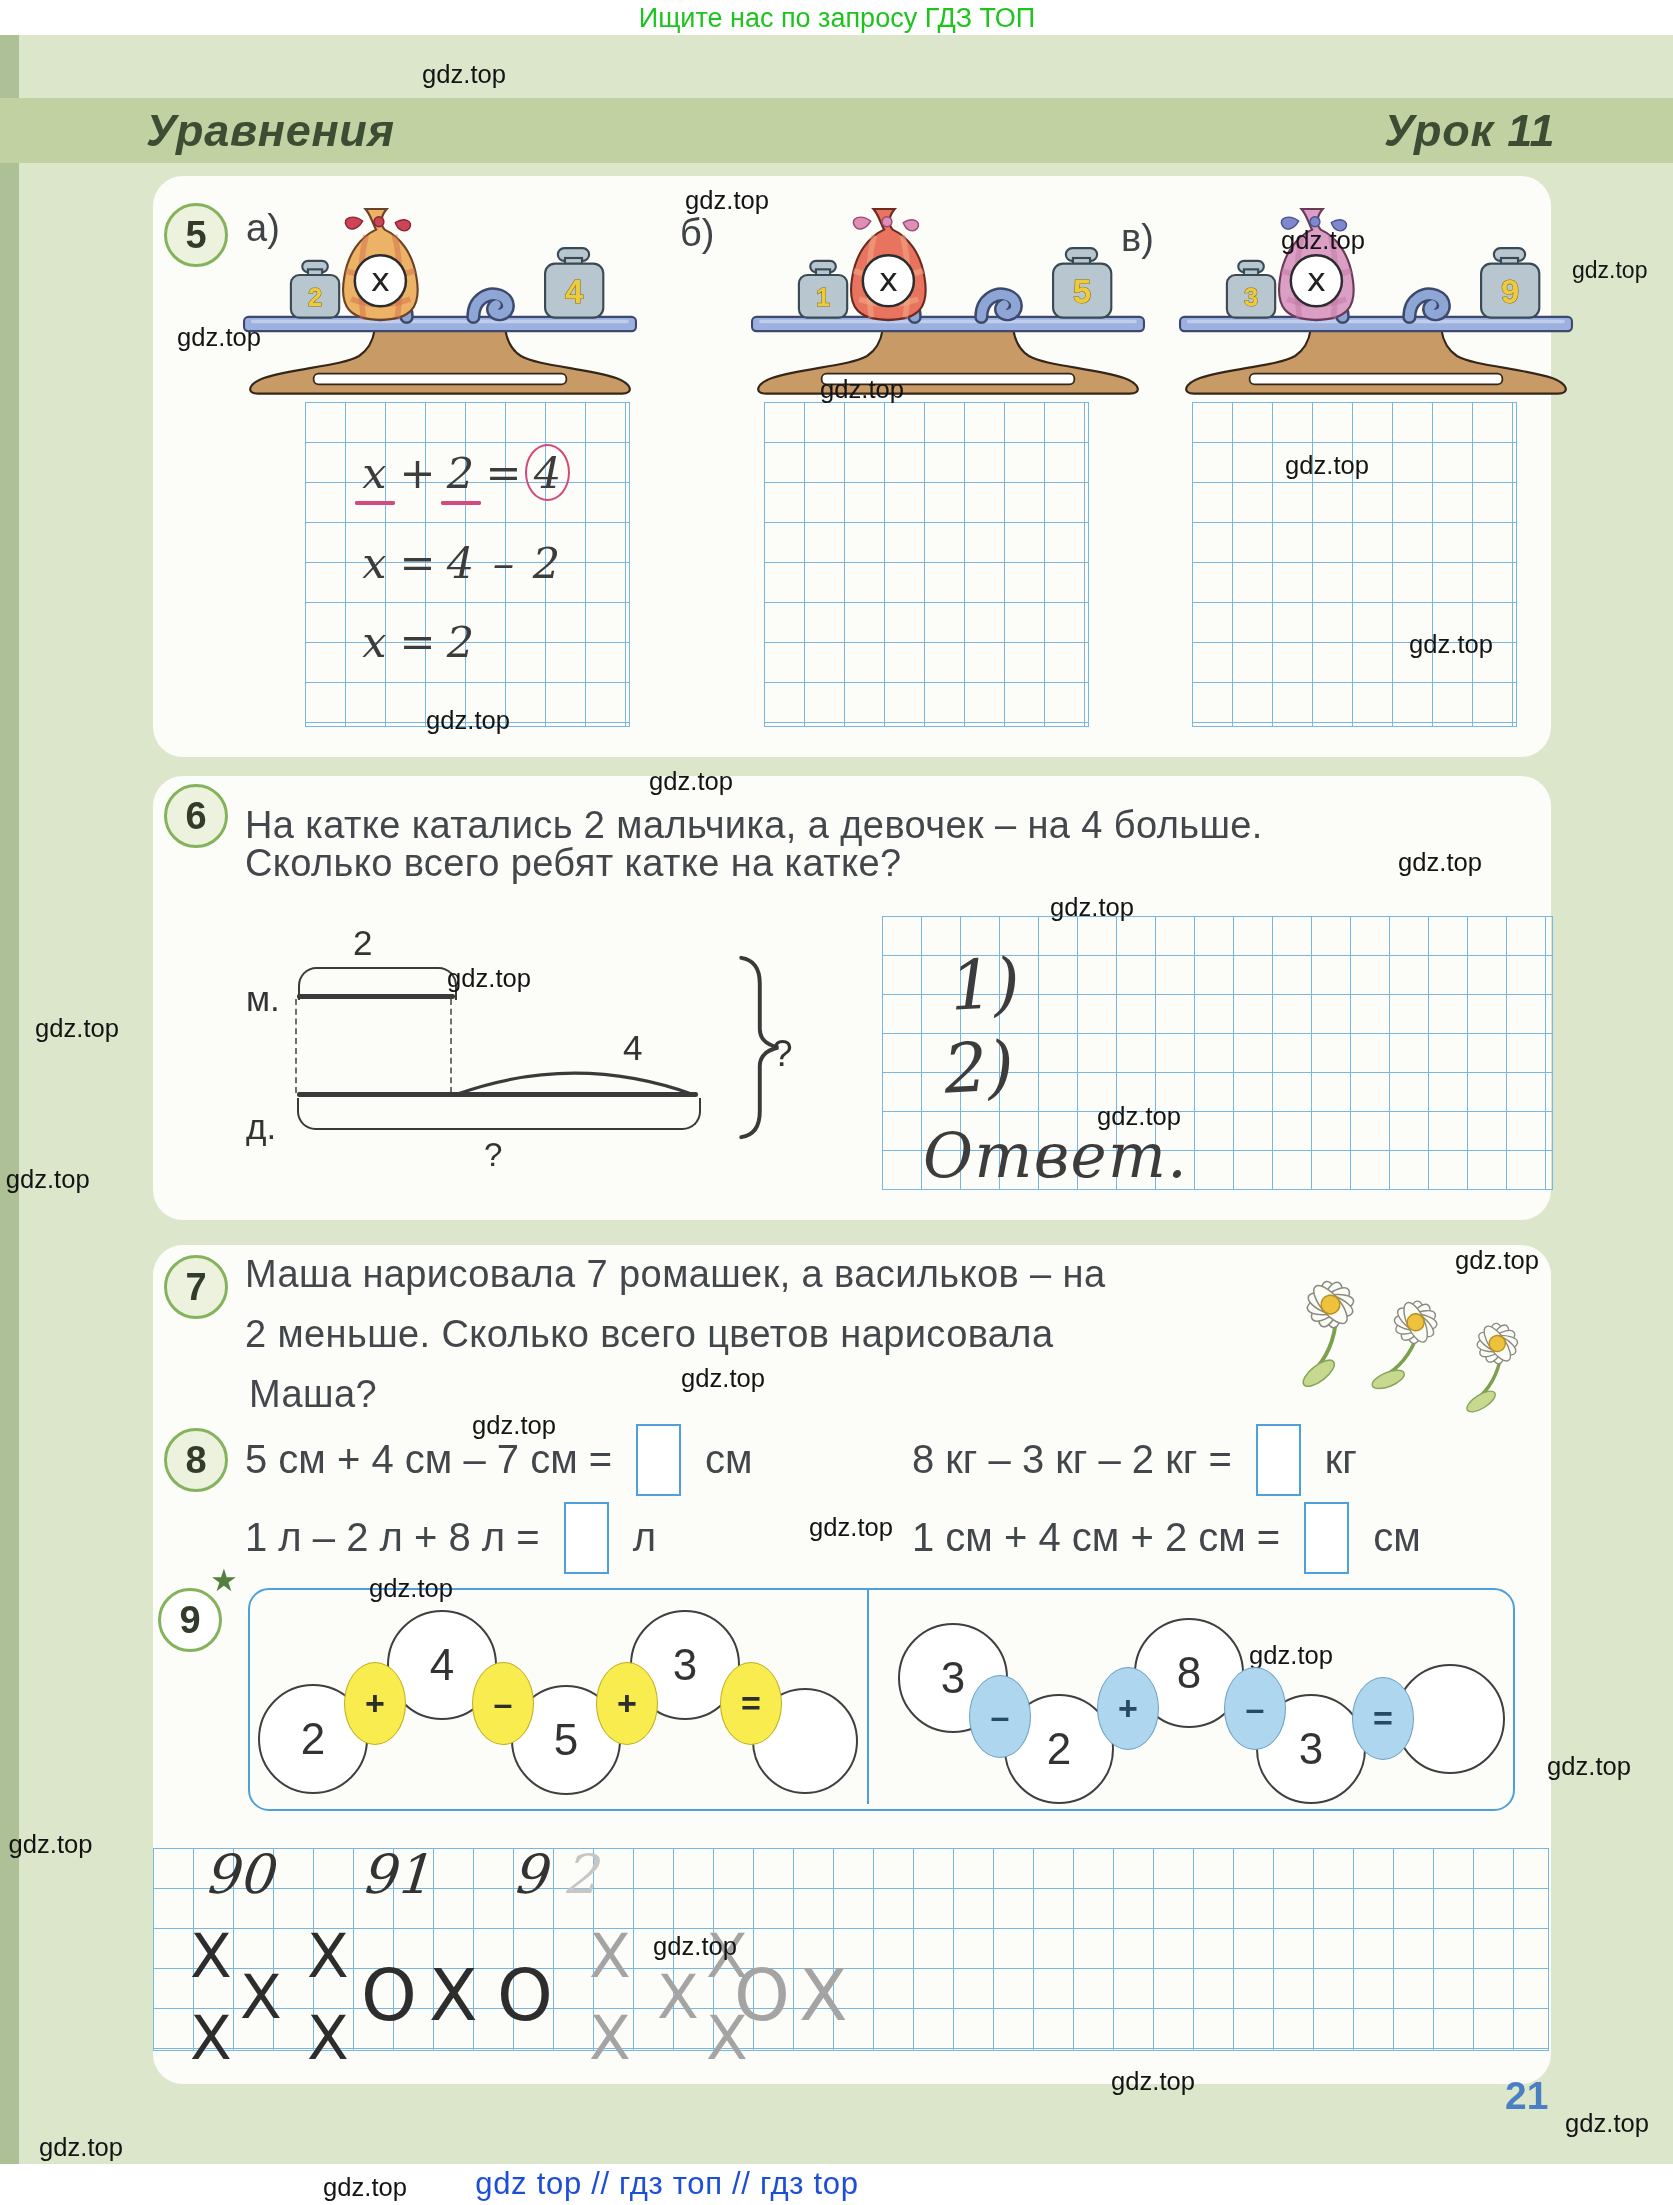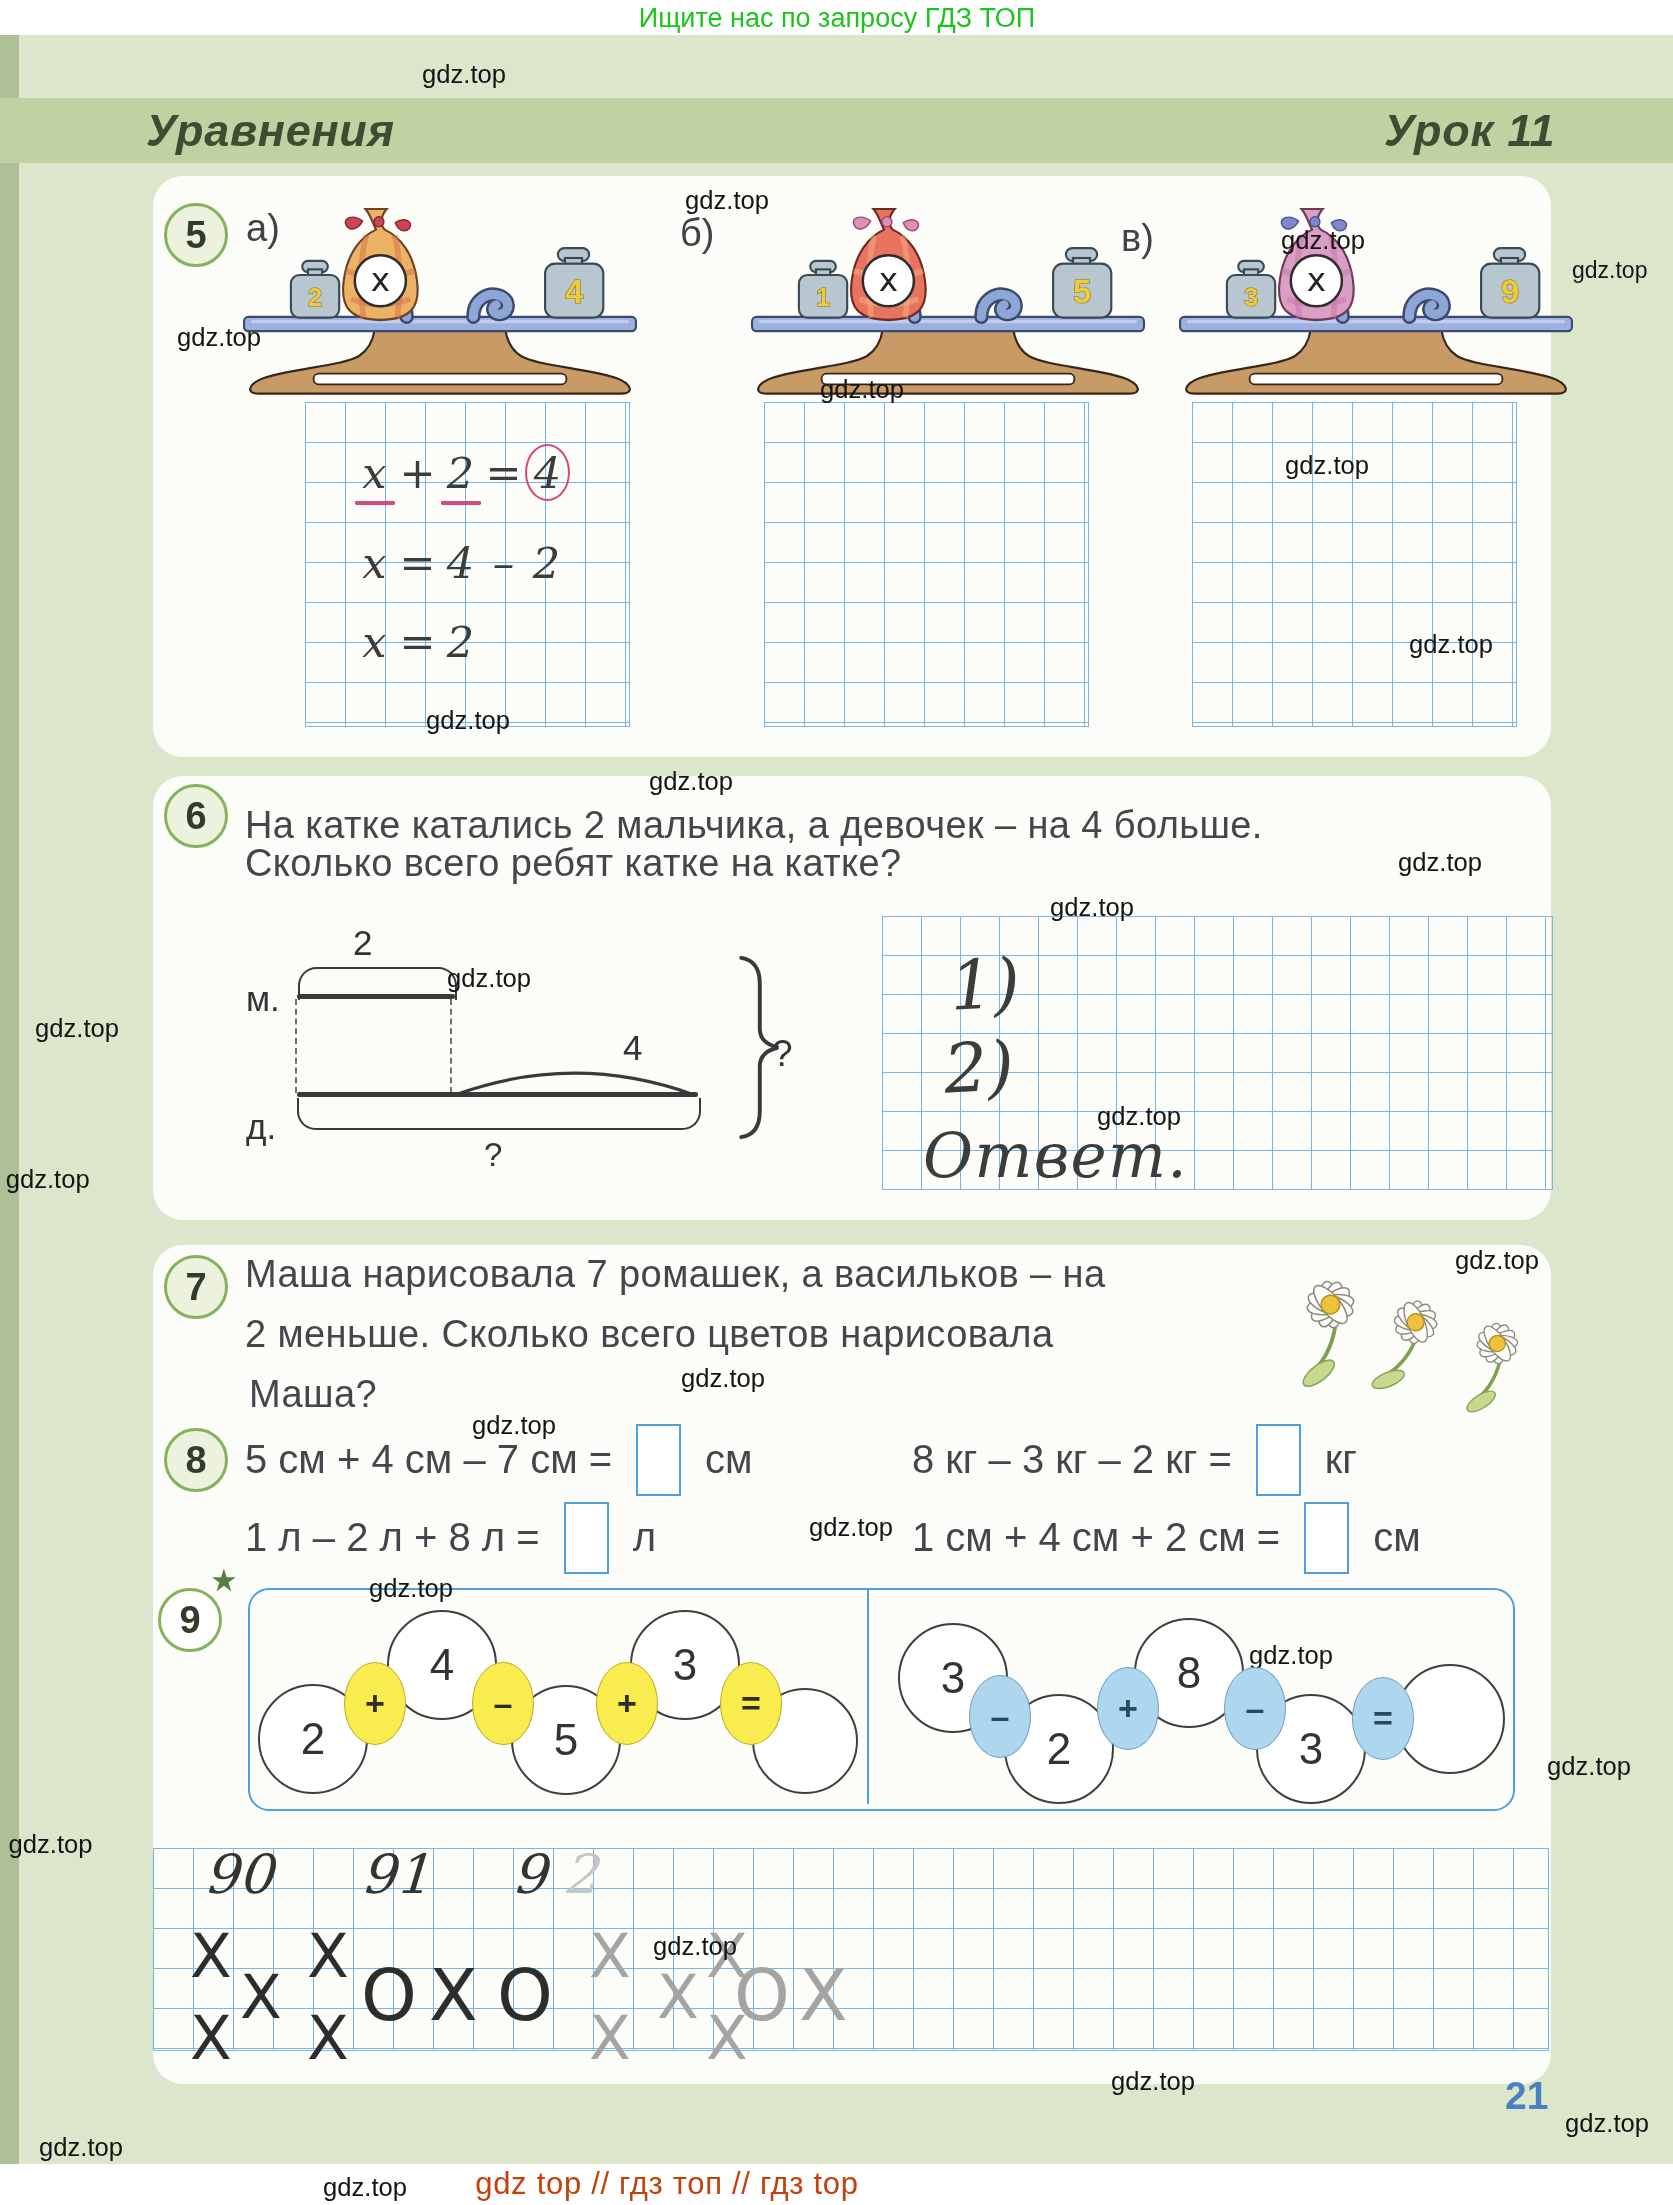--- a/index.html
+++ b/index.html
@@ -46,21 +46,21 @@
   .op.blue{background:#aed6ef;border:1.8px solid #6f9fc4;color:#274a63;}
   
   .digit{position:absolute;font-family:"DejaVu Serif",serif;font-style:italic;font-size:54px;color:#333;transform:skewX(-6deg);}
   .digit.faint{color:#c6c6c6;}
   .xo{position:absolute;font-family:"DejaVu Sans",sans-serif;line-height:1;}
   .xo.dark{color:#2d2d2d;}
   .xo.gray{color:#a4a4a4;}
   
   .wm{position:absolute;font-size:25.6px;color:#141414;}
   .banner{position:absolute;left:0;top:2.8px;width:1674px;text-align:center;font-size:27px;color:#1dc41d;}
-  .footer{position:absolute;left:0;top:2166px;width:1334px;text-align:center;font-size:31px;color:#c2410c;letter-spacing:0.7px;}
+  .footer{position:absolute;left:0;top:2166px;width:1334px;text-align:center;font-size:31px;color:#1d4ed8;letter-spacing:0.7px;}
   .pagenum{position:absolute;left:1505px;top:2074px;font-size:39px;font-weight:bold;color:#4b7fc4;}
   
   .scale{position:absolute;width:412px;height:213px;}
   .st-base{fill:#c89a66;stroke:#35261a;stroke-width:3;}
   .st-slot{fill:#ffffff;stroke:#35261a;stroke-width:2.5;}
   .beam{fill:#9db1e0;stroke:#3d4a6e;stroke-width:3;}
   .beam-hl{fill:#c9d4f0;opacity:.8;}
   .hook-o{fill:none;stroke:#3d4a6e;stroke-width:20;stroke-linecap:round;}
   .hook-f{fill:none;stroke:#8ea6d6;stroke-width:13;stroke-linecap:round;}
   .w-part{fill:#b7c6cf;stroke:#3a4a55;stroke-width:3;}

